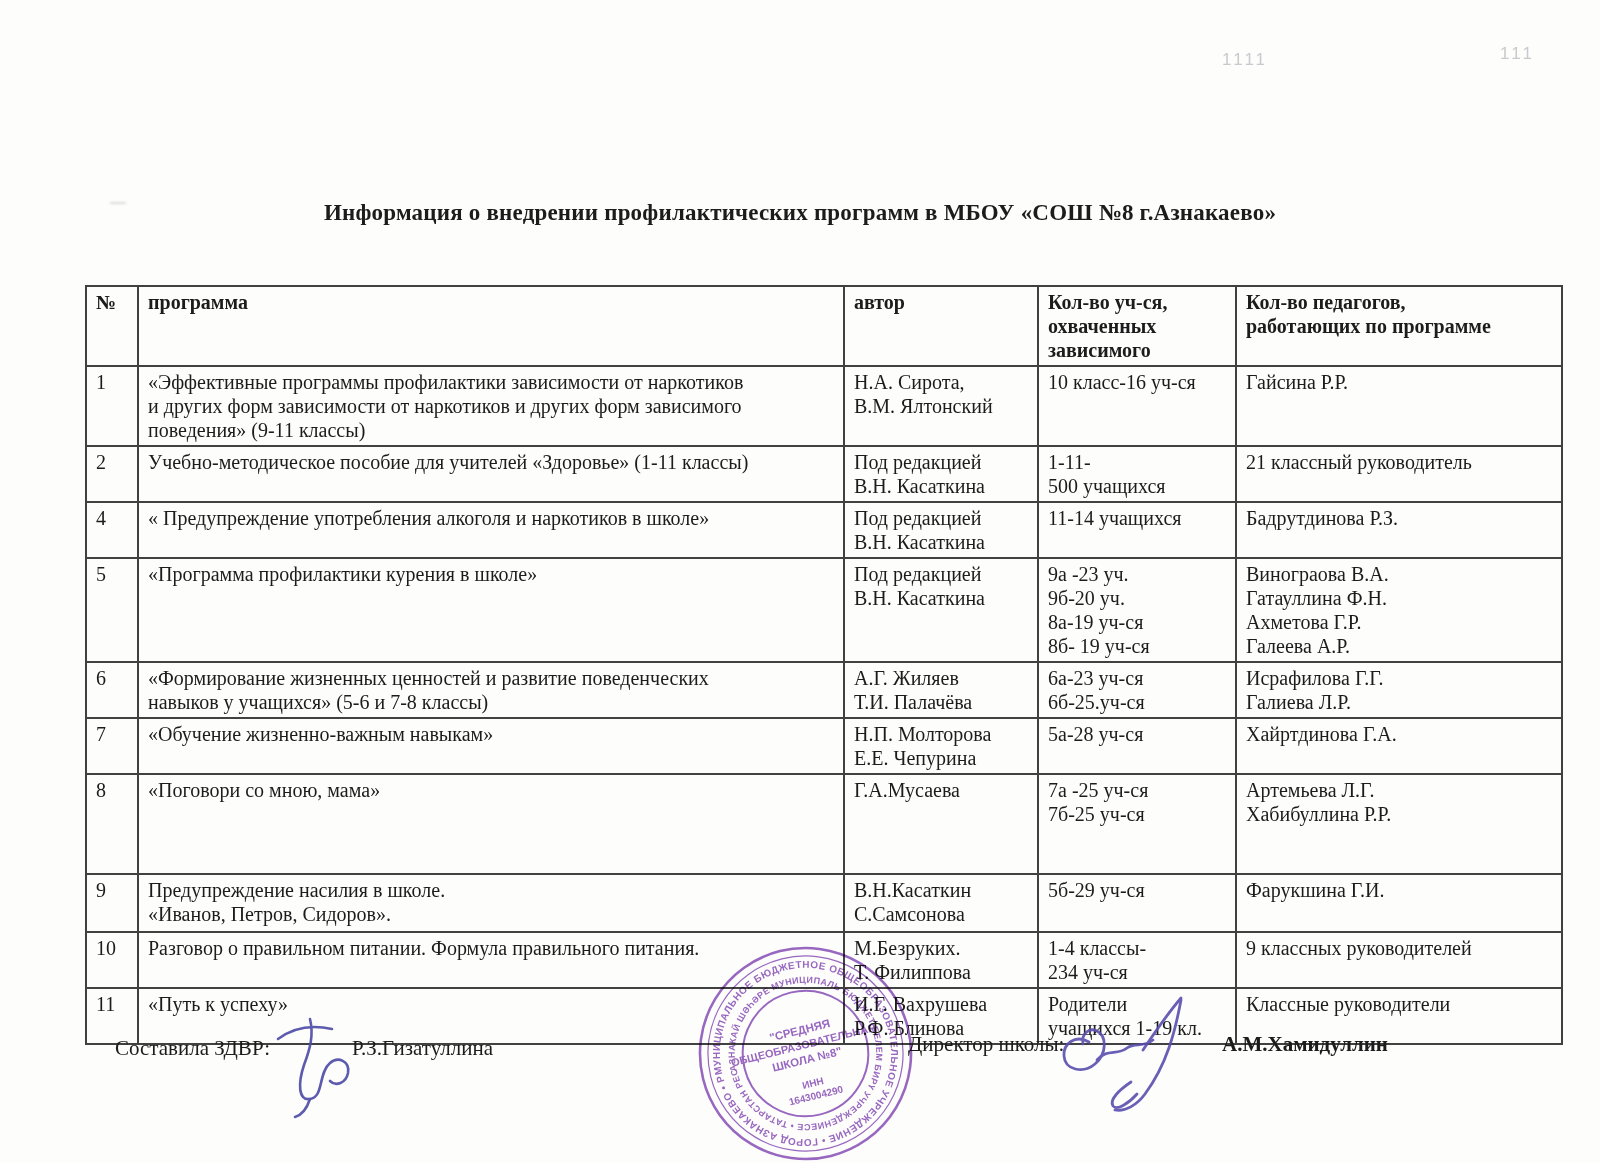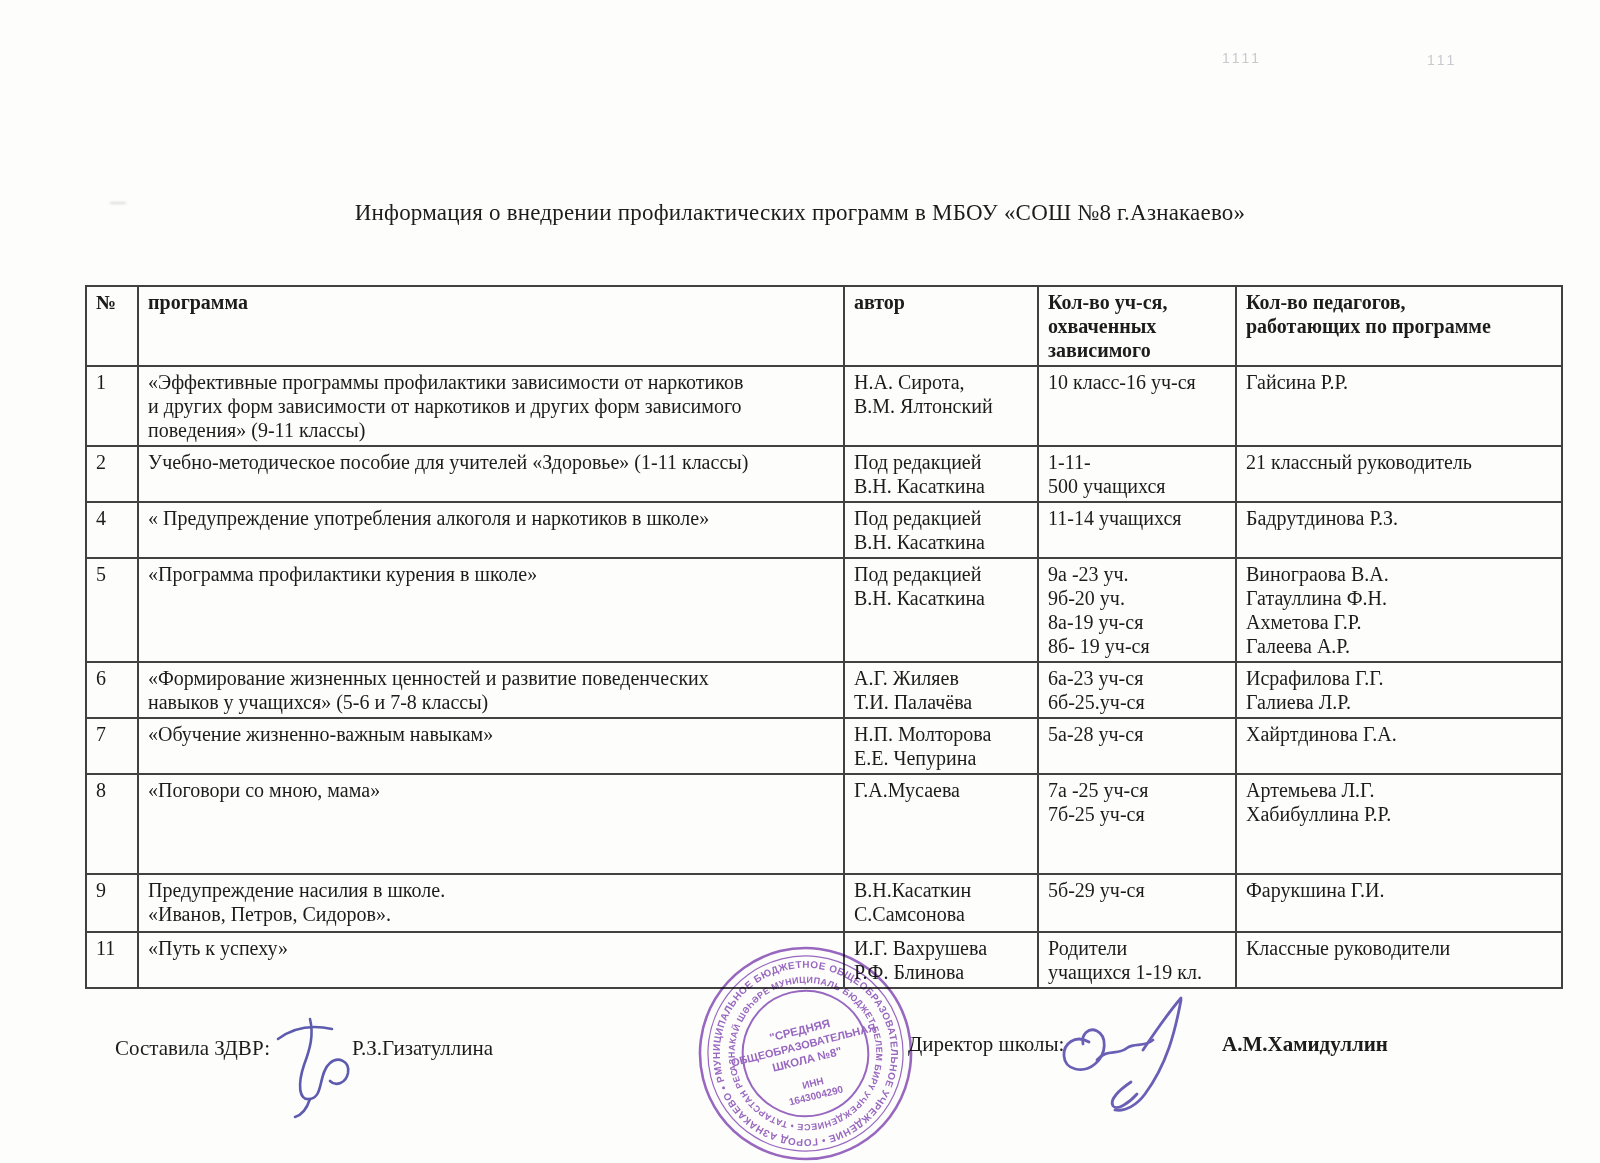--- a/index.html
+++ b/index.html
@@ -3,40 +3,40 @@
 <meta charset="utf-8">
 <style>
   html,body{margin:0;padding:0;}
   .page{
     position:relative; width:1600px; height:1163px;
     background:#fdfdfc; overflow:hidden;
     font-family:"Liberation Serif", serif; color:#1c1c1c;
   }
   .doc-title{
     position:absolute; top:196px; left:0; width:1600px;
-    text-align:center; font-weight:normal; font-size:23px; line-height:34px;
+    text-align:center; font-weight:bold; font-size:23px; line-height:34px;
     letter-spacing:0.2px;
   }
   .doc-table{
     position:absolute; left:85px; top:285px;
     border-collapse:collapse; table-layout:fixed;
     font-size:20px; line-height:24px;
   }
   .doc-table td, .doc-table th{
     border:2px solid #414141; vertical-align:top;
     padding:3px 6px 3px 9px; white-space:pre-line; text-align:left;
     overflow:hidden;
   }
   .doc-table th{ font-weight:bold; }
   .footer-line{ position:absolute; font-size:21px; }
   .sig-svg{ position:absolute; }
   .stamp-wrap{ position:absolute; left:696px; top:944px; mix-blend-mode:multiply; }
   .stamp-wrap svg{ opacity:0.82; }
   .scan-mark{
-    position:absolute; color:#c9c9ce; font-size:14px; letter-spacing:3px;
+    position:absolute; color:#c9c9ce; font-size:17px; letter-spacing:3px;
     font-family:"Liberation Sans", sans-serif; filter:blur(0.6px);
   }
   .scan-dash{
     position:absolute; width:16px; height:2px; background:#dcdcdc; filter:blur(1px);
   }
 </style>
 </head>
 <body>
 
 <div class="page">
@@ -136,20 +136,29 @@
 Хабибуллина Р.Р.</td>
       </tr>
       <tr style="height:58px">
         <td>9</td>
         <td>Предупреждение насилия в школе.
 «Иванов, Петров, Сидоров».</td>
         <td>В.Н.Касаткин
 С.Самсонова</td>
         <td>5б-29 уч-ся</td>
         <td>Фарукшина Г.И.</td>
+      </tr>
+      <tr style="height:54px">
+        <td>10</td>
+        <td>Разговор о правильном питании. Формула правильного питания.</td>
+        <td>М.Безруких.
+Т. Филиппова</td>
+        <td>1-4 классы-
+234 уч-ся</td>
+        <td>9 классных руководителей</td>
       </tr>
       <tr style="height:52px">
         <td>11</td>
         <td>«Путь к успеху»</td>
         <td>И.Г. Вахрушева
 Р.Ф. Блинова</td>
         <td>Родители
 учащихся 1-19 кл.</td>
         <td>Классные руководители</td>
       </tr>
@@ -200,16 +209,16 @@
           <text x="110" y="105" text-anchor="middle" font-size="11">ОБЩЕОБРАЗОВАТЕЛЬНАЯ</text>
           <text x="110" y="120" text-anchor="middle" font-size="11.5">ШКОЛА №8"</text>
           <text x="110" y="144" text-anchor="middle" font-size="10">ИНН</text>
           <text x="110" y="157" text-anchor="middle" font-size="10">1643004290</text>
         </g>
       </g>
     </svg>
   </div>
 
   <div class="scan-mark" style="left:1222px; top:50px;">1111</div>
-  <div class="scan-mark" style="left:1427px; top:44px;margin-top:8px;">111</div>
+  <div class="scan-mark" style="left:1500px; top:44px;">111</div>
   <div class="scan-dash" style="left:110px; top:202px;"></div>
 
 </div>
 
 </body></html>

